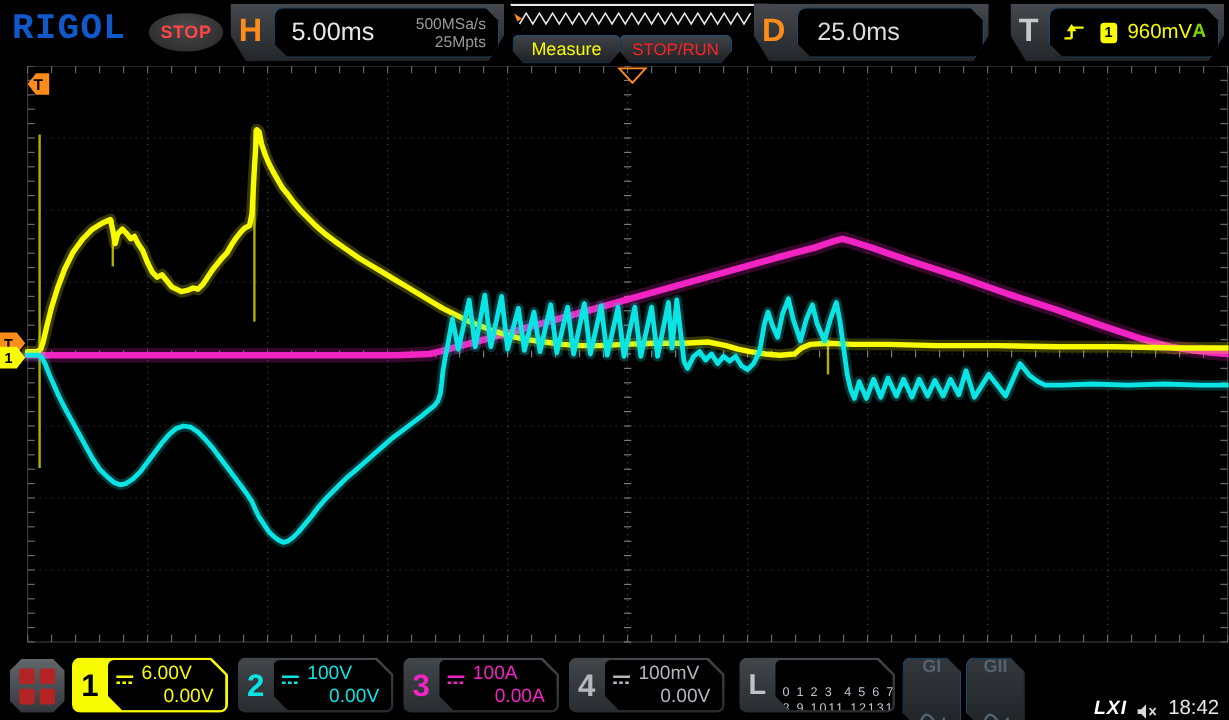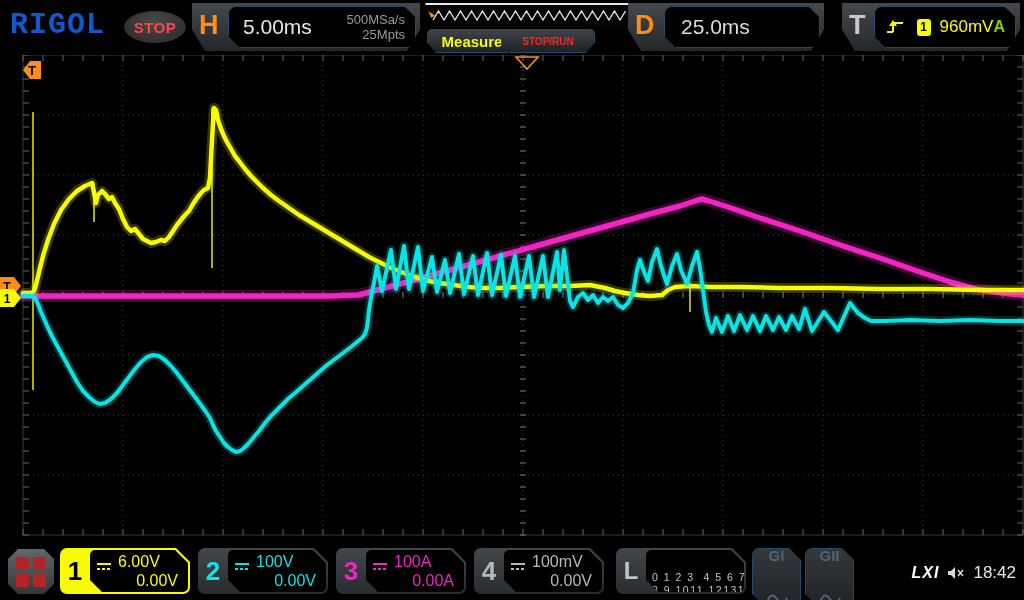--- a/index.html
+++ b/index.html
@@ -20,23 +20,23 @@
   .innerpanel{position:absolute;left:36px;top:3px;right:4px;bottom:3px;background:#000;
          border:1px solid #1d4a6e;border-radius:8px;
          clip-path:polygon(0 0,calc(100% - 12px) 0,100% 12px,100% 100%,12px 100%,0 calc(100% - 12px));
          display:flex;align-items:center}
   .hscale{color:#e8e8e8;font-size:21px;margin-left:14px}
   .hstack{margin-left:auto;margin-right:10px;text-align:right;color:#9a9a9a;font-size:13px;line-height:15px}
   .dval{color:#dcdcdc;font-size:21px;margin-left:16px}
   .menubtn{position:absolute;height:24px;background:linear-gradient(#3f4347,#1f2225);
          border:1px solid #1d4a6e;border-radius:5px;
          clip-path:polygon(0 0,100% 0,100% 55%,calc(100% - 9px) 100%,9px 100%,0 55%);
-         display:flex;align-items:center;justify-content:center;font-weight:bold;font-size:15px}
+         display:flex;align-items:center;justify-content:center;font-weight:normal;font-size:15px}
   .measure{left:427px;top:29px;width:90px;color:#f8fc00}
-  .stoprun{left:501px;top:29px;width:94px;color:#ff2222;font-size:10px}
+  .stoprun{left:516px;top:29px;width:94px;color:#ff2222;font-size:14px}
   .wavestrip{position:absolute;left:425px;top:3px;width:216px;height:24px;background:#050505;
          border-top:2px solid #e8e8e8;
          clip-path:polygon(0 0,100% 0,calc(100% - 10px) 100%,10px 100%)}
   .trigbadge{width:17px;height:17px;background:#f8fc00;border-radius:3px;color:#000;font-weight:bold;
          font-size:12px;display:flex;align-items:center;justify-content:center;margin-left:14px}
   .tlevel{color:#f8fc00;font-size:17px;margin-left:9px}
   .tmode{margin-left:auto;margin-right:10px;color:#7ed400;font-weight:bold;font-size:16px}
   
   .botbar{position:absolute;left:0;top:545px;width:1024px;height:55px;background:#000;z-index:3}
   .menugrid{position:absolute;left:8px;top:4px;width:46px;height:45px;border-radius:9px;
@@ -58,21 +58,21 @@
   .row2{text-align:right;font-size:16px;margin-top:1px;padding-right:2px}
   .ch1t{color:#f8fc00}.ch2t{color:#0be4e4}.ch3t{color:#f224c4}.ch4t{color:#b4b8bc}
   .cicon{display:inline-block}
   .lbox .num{font-size:24px;color:#c0c4c8}
   .ldig{color:#c2c6ca;font-size:10.5px;line-height:12px;white-space:pre;letter-spacing:1.5px;margin-top:18px}
   .genbtn{position:absolute;top:3px;width:49px;height:58px;border-radius:7px;
          background:linear-gradient(#34383c,#202427);border:1px solid #1d4a6e;
          clip-path:polygon(0 0,calc(100% - 12px) 0,100% 12px,100% 100%,12px 100%,0 calc(100% - 12px));
          display:flex;flex-direction:column;align-items:center;justify-content:space-between;
          color:#55636e;font-weight:bold;font-size:15px;line-height:14px}
-  .statusright{position:absolute;right:8px;top:0;height:55px;display:flex;align-items:center;gap:8px}
+  .statusright{position:absolute;right:8px;top:0;height:55px;display:flex;align-items:flex-end;gap:8px}
   .lxi{color:#fff;font-weight:bold;font-style:italic;font-size:16px;letter-spacing:1px}
   .clock{color:#e8e8e8;font-size:17px}
   
   #scope{position:absolute;left:0;top:0;z-index:1}
 </style>
 </head>
 <body>
 
 <div class="screen">
 

